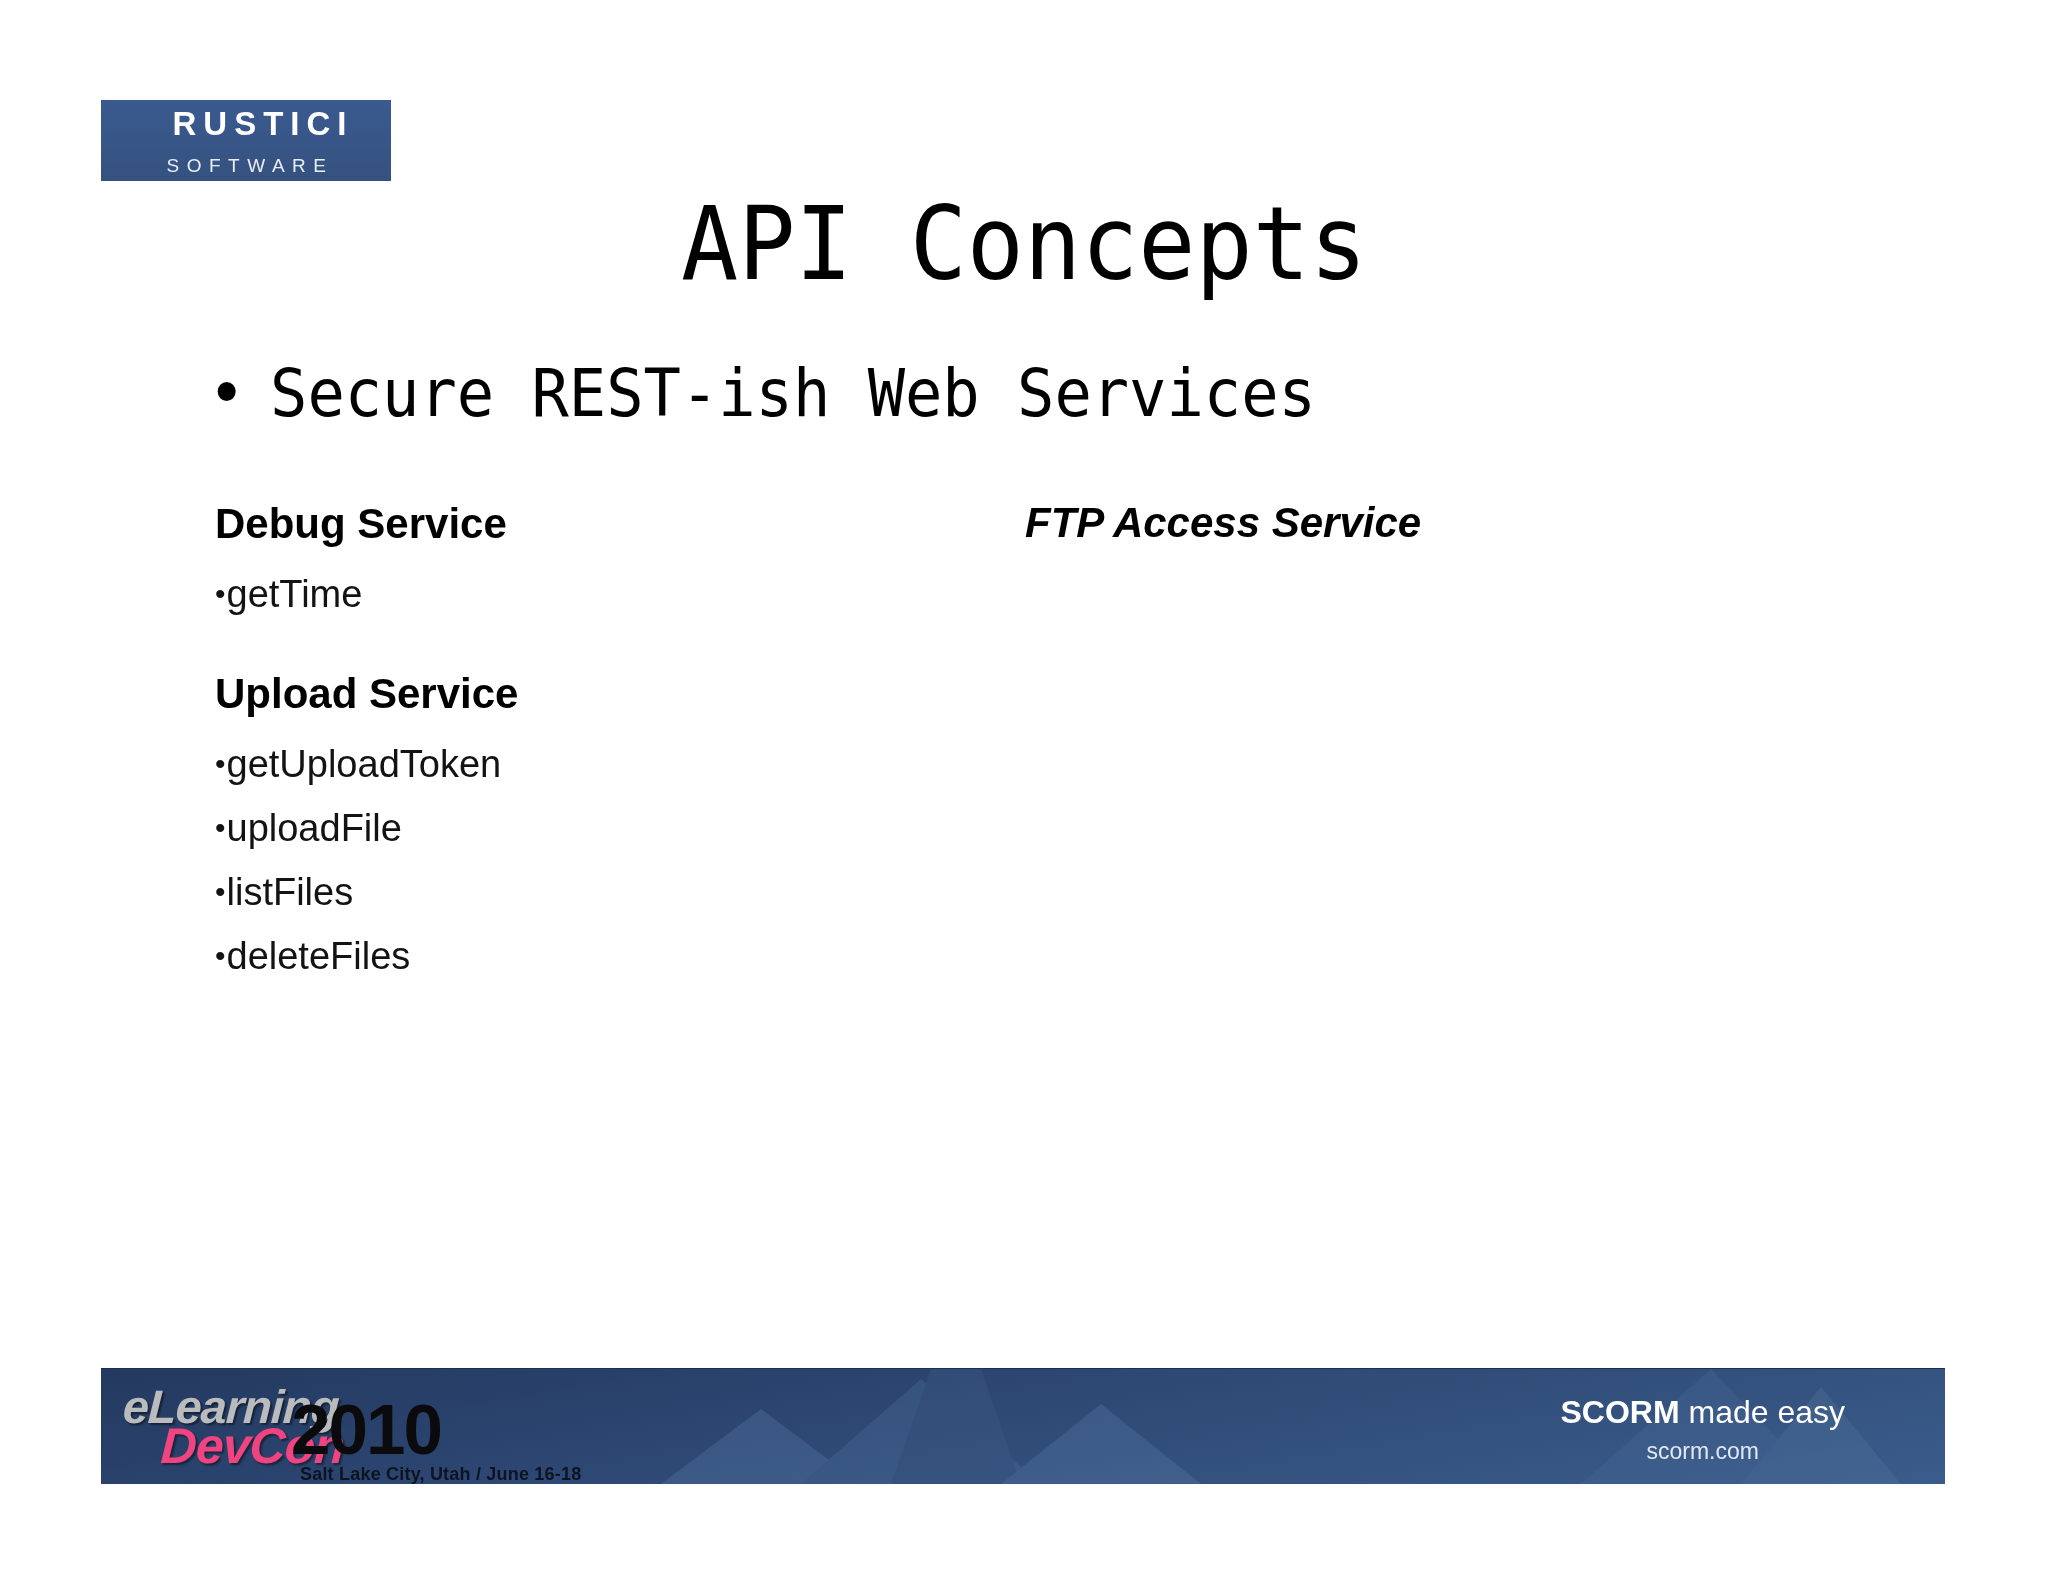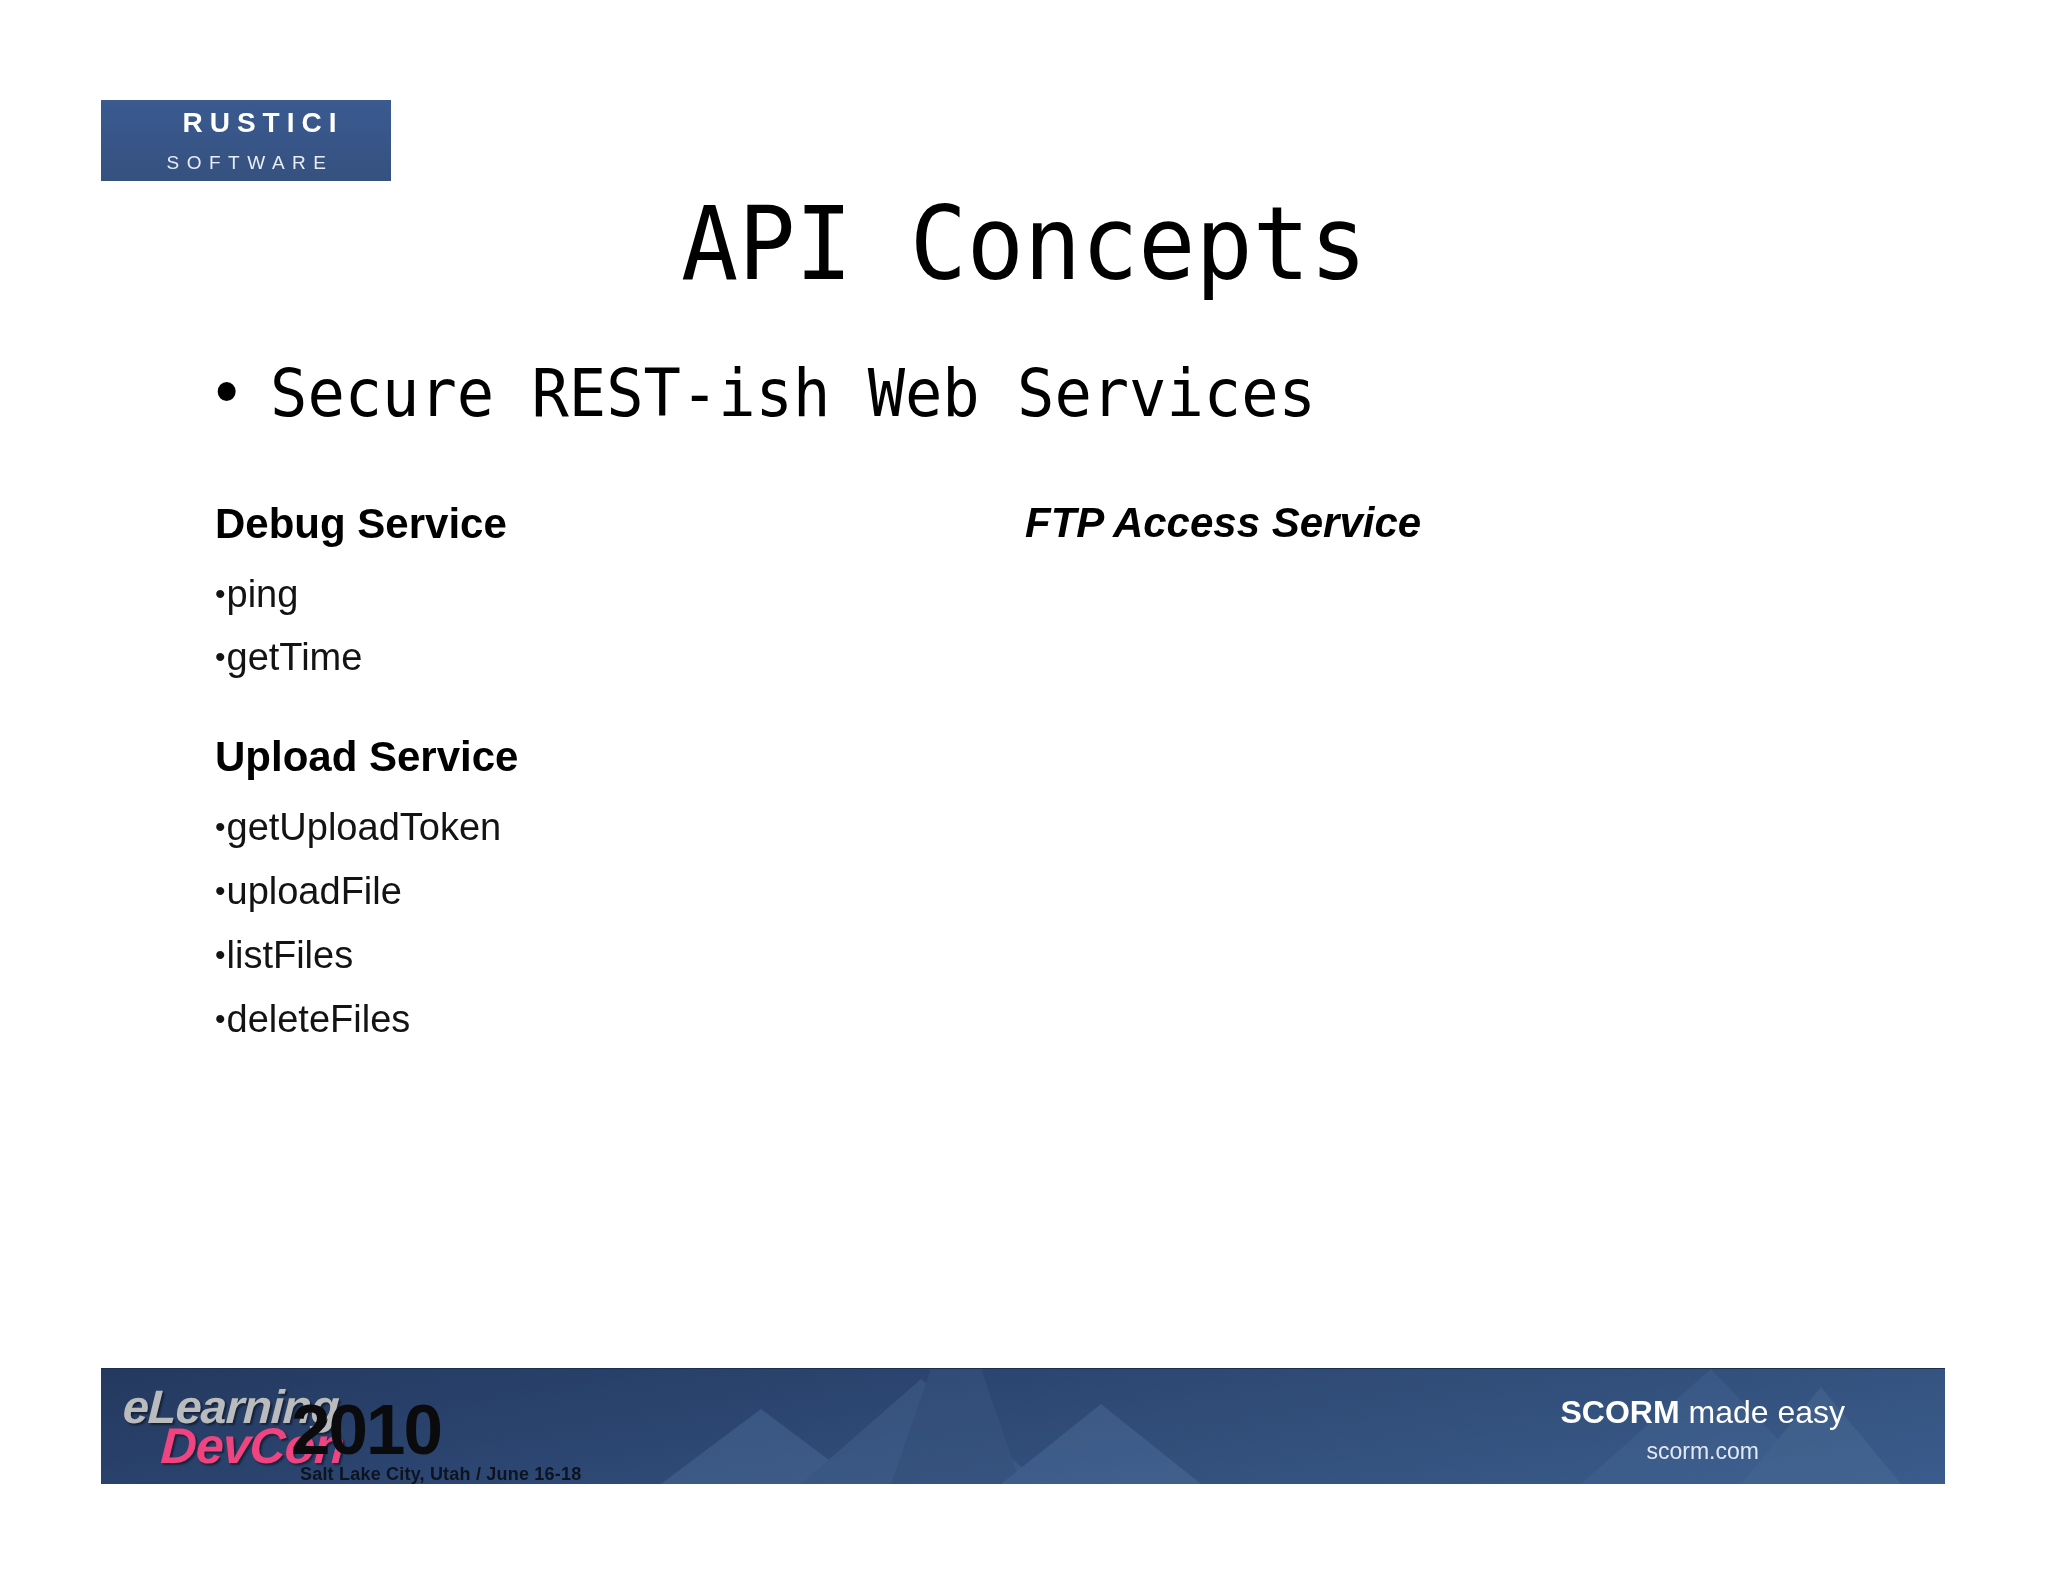--- a/index.html
+++ b/index.html
@@ -33,21 +33,21 @@
     background: linear-gradient(180deg, #3a5a90 0%, #35517f 100%);
     display: flex;
     flex-direction: column;
     align-items: center;
     justify-content: center;
   }
   .logo-main {
     color: #ffffff;
     font-family: "Liberation Sans", sans-serif;
     font-weight: bold;
-    font-size: 28px;
+    font-size: 33px;
     letter-spacing: 7px;
     line-height: 1;
     padding-left: 7px;
     margin-left: 27px;
   }
   .logo-sub {
     color: #e9eef6;
     font-family: "Liberation Sans", sans-serif;
     font-weight: normal;
     font-size: 19px;
@@ -254,21 +254,20 @@
 
   <div class="main-bullet">
     <span class="bullet-dot">•</span><span>Secure REST-ish Web Services</span>
   </div>
 
   <div class="col col-left">
 
     <div class="group-debug">
       <div class="svc-heading">Debug Service</div>
       <ul class="svc-list">
-        <li>ping</li>
         <li>getTime</li>
       </ul>
     </div>
 
     <div class="group-upload">
       <div class="svc-heading">Upload Service</div>
       <ul class="svc-list">
         <li>getUploadToken</li>
         <li>uploadFile</li>
         <li>listFiles</li>

